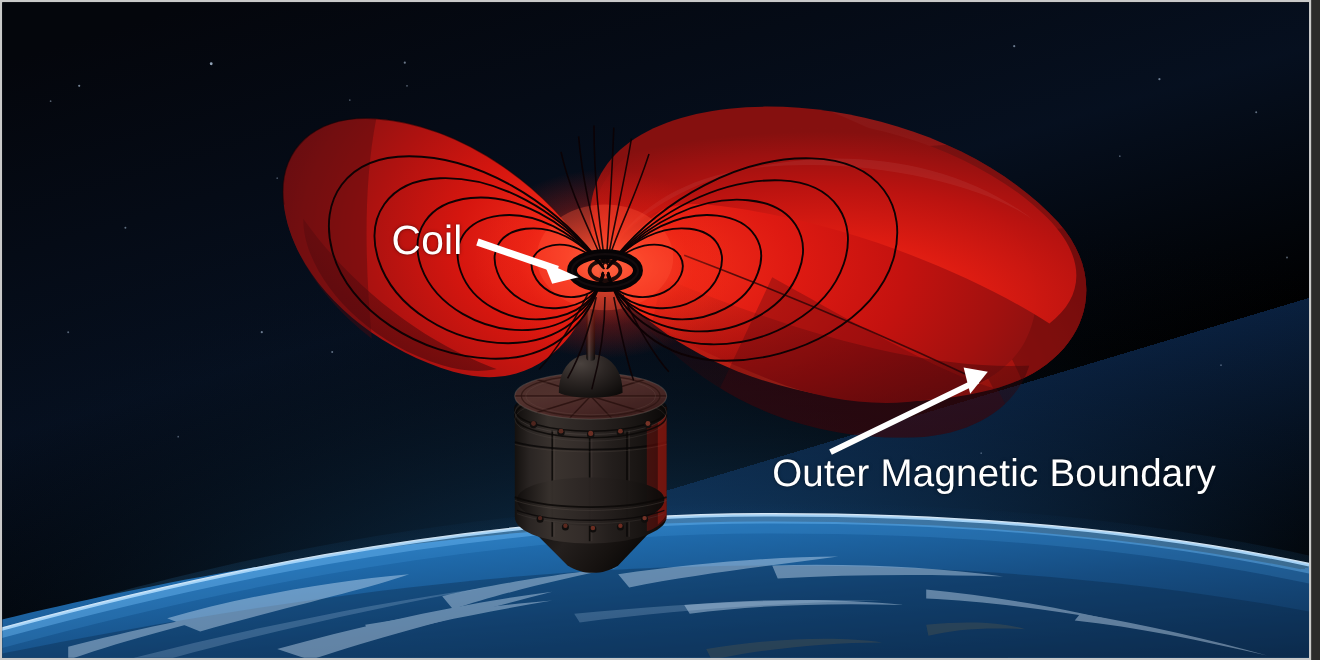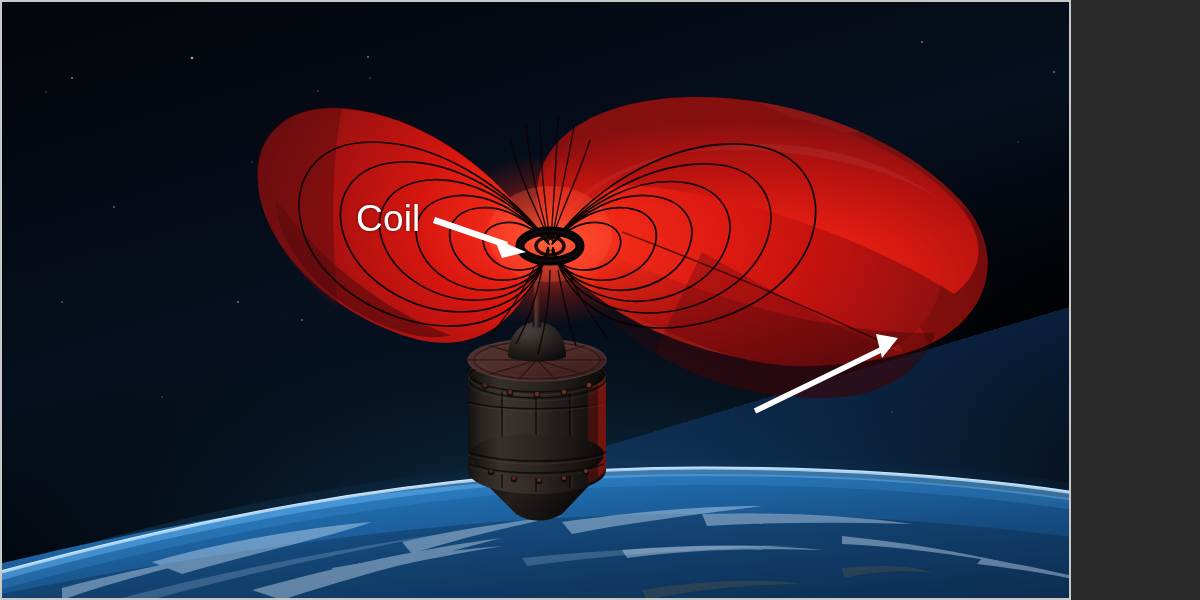--- a/index.html
+++ b/index.html
@@ -1,20 +1,20 @@
 <!DOCTYPE html>
 <html><head>
 <meta charset="utf-8">
 <title>Satellite Magnetic Field Diagram</title>
 <style>
   html,body{margin:0;padding:0;background:#2b2b2b;}
   body{font-family:"Liberation Sans",sans-serif;}
   #scene{
     position:relative;
-    width:1071px;height:600px;
+    width:1192px;height:600px;
     overflow:hidden;
     box-sizing:border-box;
     border:2px solid #c9c9c9;
     background:#05080f;
   }
   #scene-svg{position:absolute;left:0;top:0;width:1200px;height:600px;display:block;}
   .lbl{
     position:absolute;
     color:#ffffff;
     font-family:"Liberation Sans",sans-serif;
@@ -421,14 +421,15 @@
 
       <g>
         <line x1="753" y1="409" x2="887" y2="344" stroke="#ffffff" stroke-width="5.5" stroke-linecap="butt"></line>
         <polygon points="874,332 896,336 880,356" fill="#ffffff"></polygon>
       </g>
     </g>
   </svg>
 
   <div class="lbl" id="coil-label">Coil</div>
 
+  <div class="lbl" id="omb-label">Outer Magnetic Boundary</div>
 
 </div>
 
 </body></html>

